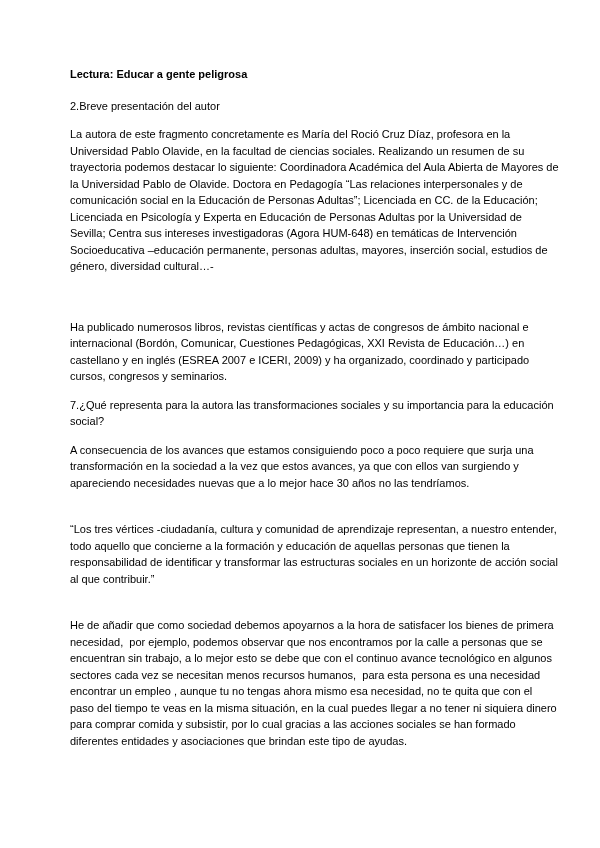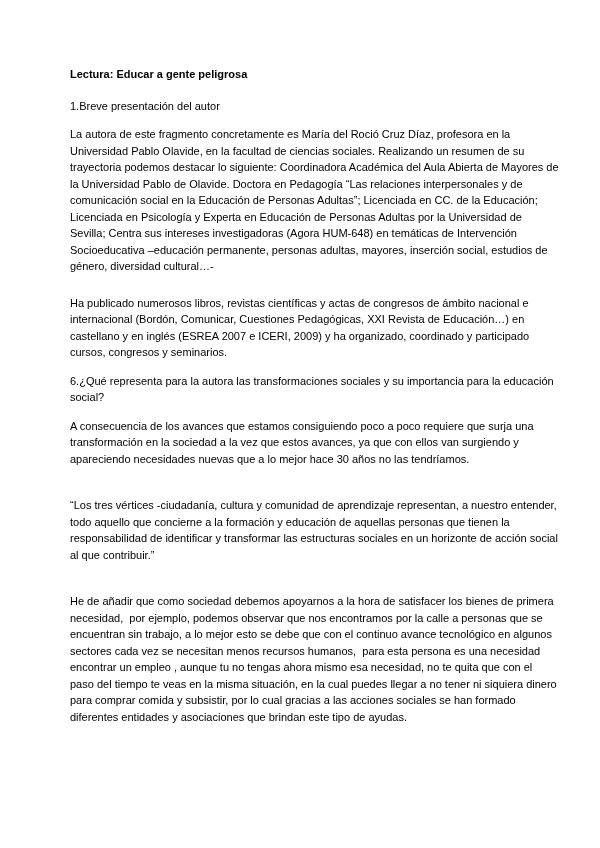--- a/index.html
+++ b/index.html
@@ -28,37 +28,37 @@
     line-height: 16.5px;
   }
   .para {
     font-size: 11px;
     font-weight: normal;
     line-height: 16.5px;
     margin: 0 0 12px 0;
     text-align: left;
     white-space: pre-wrap;
   }
-  .gap-after-lg { margin-bottom: 20px; }
+  .gap-after-lg { margin-bottom: 44px; }
   .gap-after-xl { margin-bottom: 30px; }
 </style>
 </head>
 <body>
 
 <div class="page">
 
   <h1 class="doc-title">Lectura: Educar a gente peligrosa</h1>
 
-  <p class="para">1.Breve presentación del autor</p>
+  <p class="para">2.Breve presentación del autor</p>
 
   <p class="para gap-after-lg">La autora de este fragmento concretamente es María del Roció Cruz Díaz, profesora en la Universidad Pablo Olavide, en la facultad de ciencias sociales. Realizando un resumen de su trayectoria podemos destacar lo siguiente: Coordinadora Académica del Aula Abierta de Mayores de la Universidad Pablo de Olavide. Doctora en Pedagogía “Las relaciones interpersonales y de comunicación social en la Educación de Personas Adultas”; Licenciada en CC. de la Educación; Licenciada en Psicología y Experta en Educación de Personas Adultas por la Universidad de Sevilla; Centra sus intereses investigadoras (Agora HUM-648) en temáticas de Intervención Socioeducativa –educación permanente, personas adultas, mayores, inserción social, estudios de género, diversidad cultural…-</p>
 
   <p class="para">Ha publicado numerosos libros, revistas científicas y actas de congresos de ámbito nacional e internacional (Bordón, Comunicar, Cuestiones Pedagógicas, XXI Revista de Educación…) en castellano y en inglés (ESREA 2007 e ICERI, 2009) y ha organizado, coordinado y participado cursos, congresos y seminarios.</p>
 
-  <p class="para">6.¿Qué representa para la autora las transformaciones sociales y su importancia para la educación social?</p>
+  <p class="para">7.¿Qué representa para la autora las transformaciones sociales y su importancia para la educación social?</p>
 
   <p class="para gap-after-xl">A consecuencia de los avances que estamos consiguiendo poco a poco requiere que surja una transformación en la sociedad a la vez que estos avances, ya que con ellos van surgiendo y apareciendo necesidades nuevas que a lo mejor hace 30 años no las tendríamos.</p>
 
   <p class="para gap-after-xl">“Los tres vértices -ciudadanía, cultura y comunidad de aprendizaje representan, a nuestro entender, todo aquello que concierne a la formación y educación de aquellas personas que tienen la responsabilidad de identificar y transformar las estructuras sociales en un horizonte de acción social al que contribuir.”</p>
 
   <p class="para">He de añadir que como sociedad debemos apoyarnos a la hora de satisfacer los bienes de primera necesidad,  por ejemplo, podemos observar que nos encontramos por la calle a personas que se encuentran sin trabajo, a lo mejor esto se debe que con el continuo avance tecnológico en algunos sectores cada vez se necesitan menos recursos humanos,  para esta persona es una necesidad encontrar un empleo , aunque tu no tengas ahora mismo esa necesidad, no te quita que con el paso del tiempo te veas en la misma situación, en la cual puedes llegar a no tener ni siquiera dinero para comprar comida y subsistir, por lo cual gracias a las acciones sociales se han formado diferentes entidades y asociaciones que brindan este tipo de ayudas.</p>
 
 </div>
 
 </body></html>

